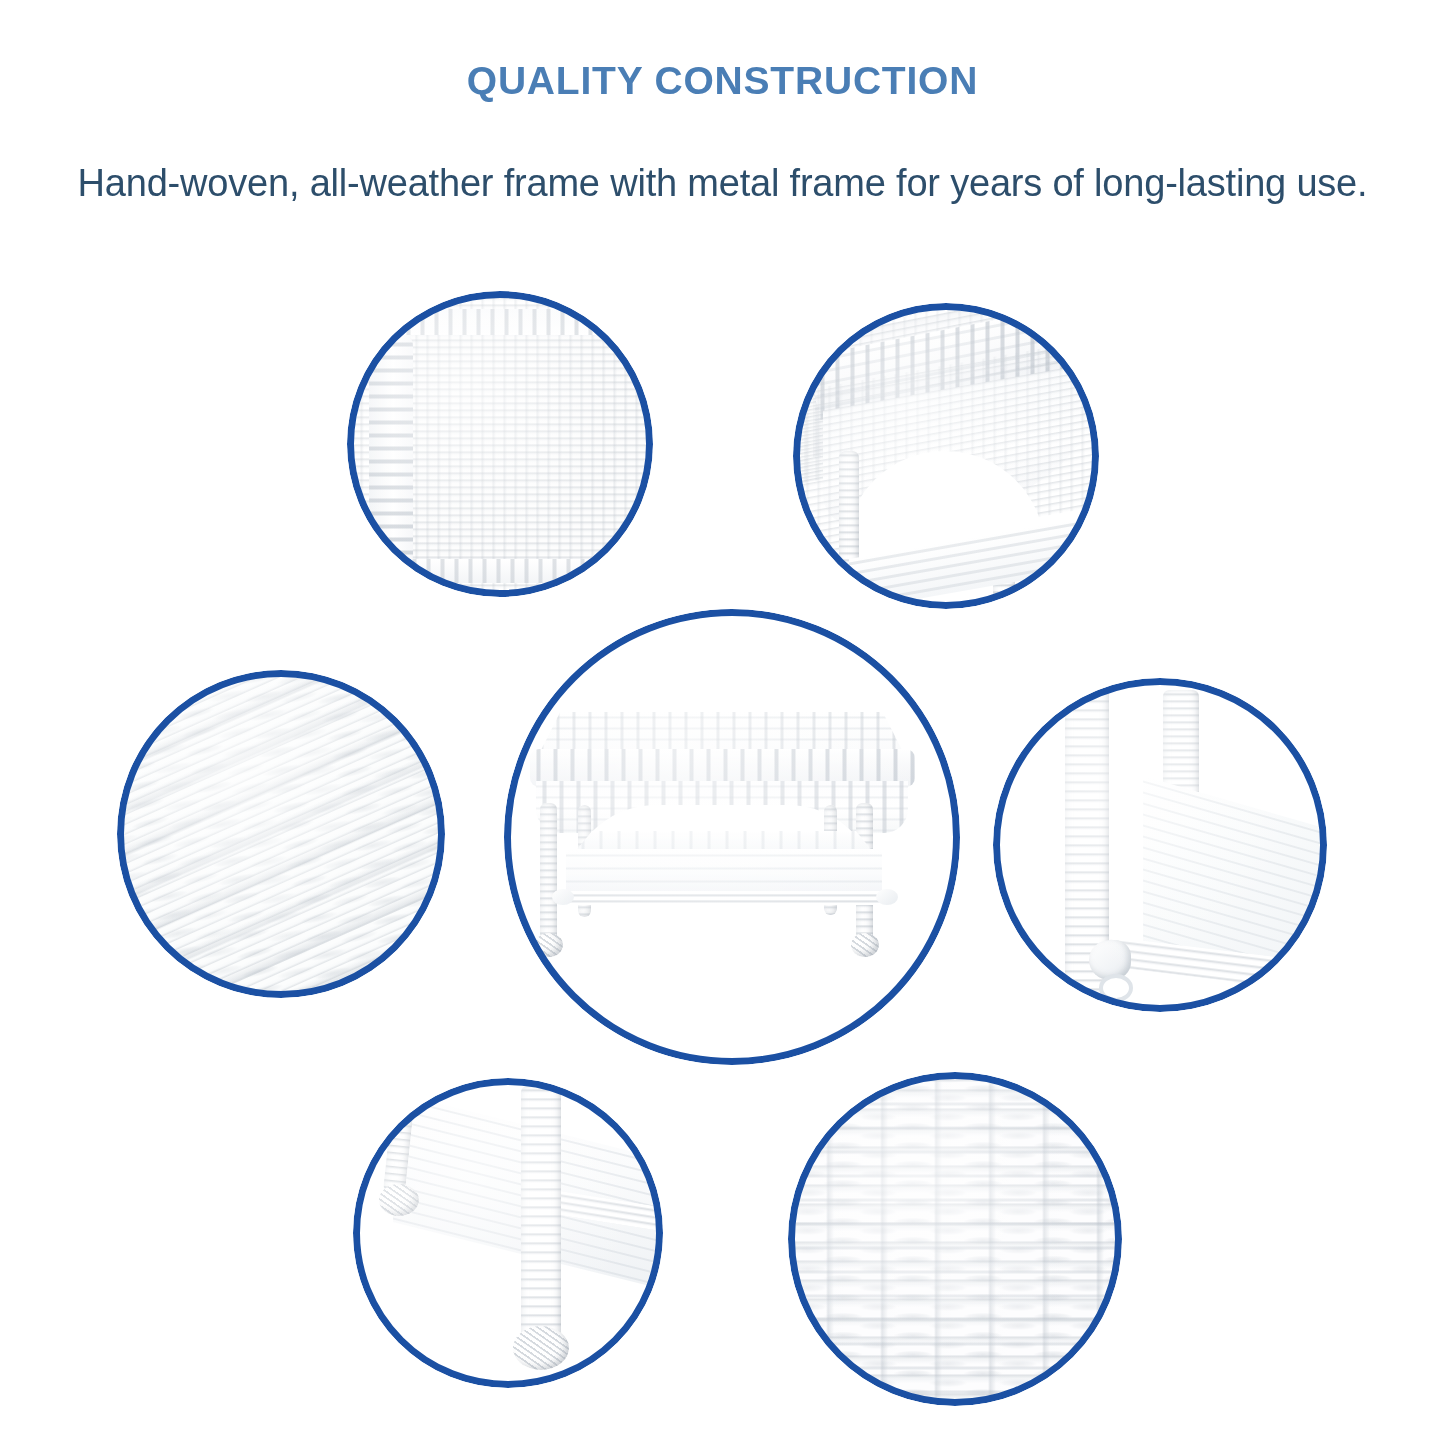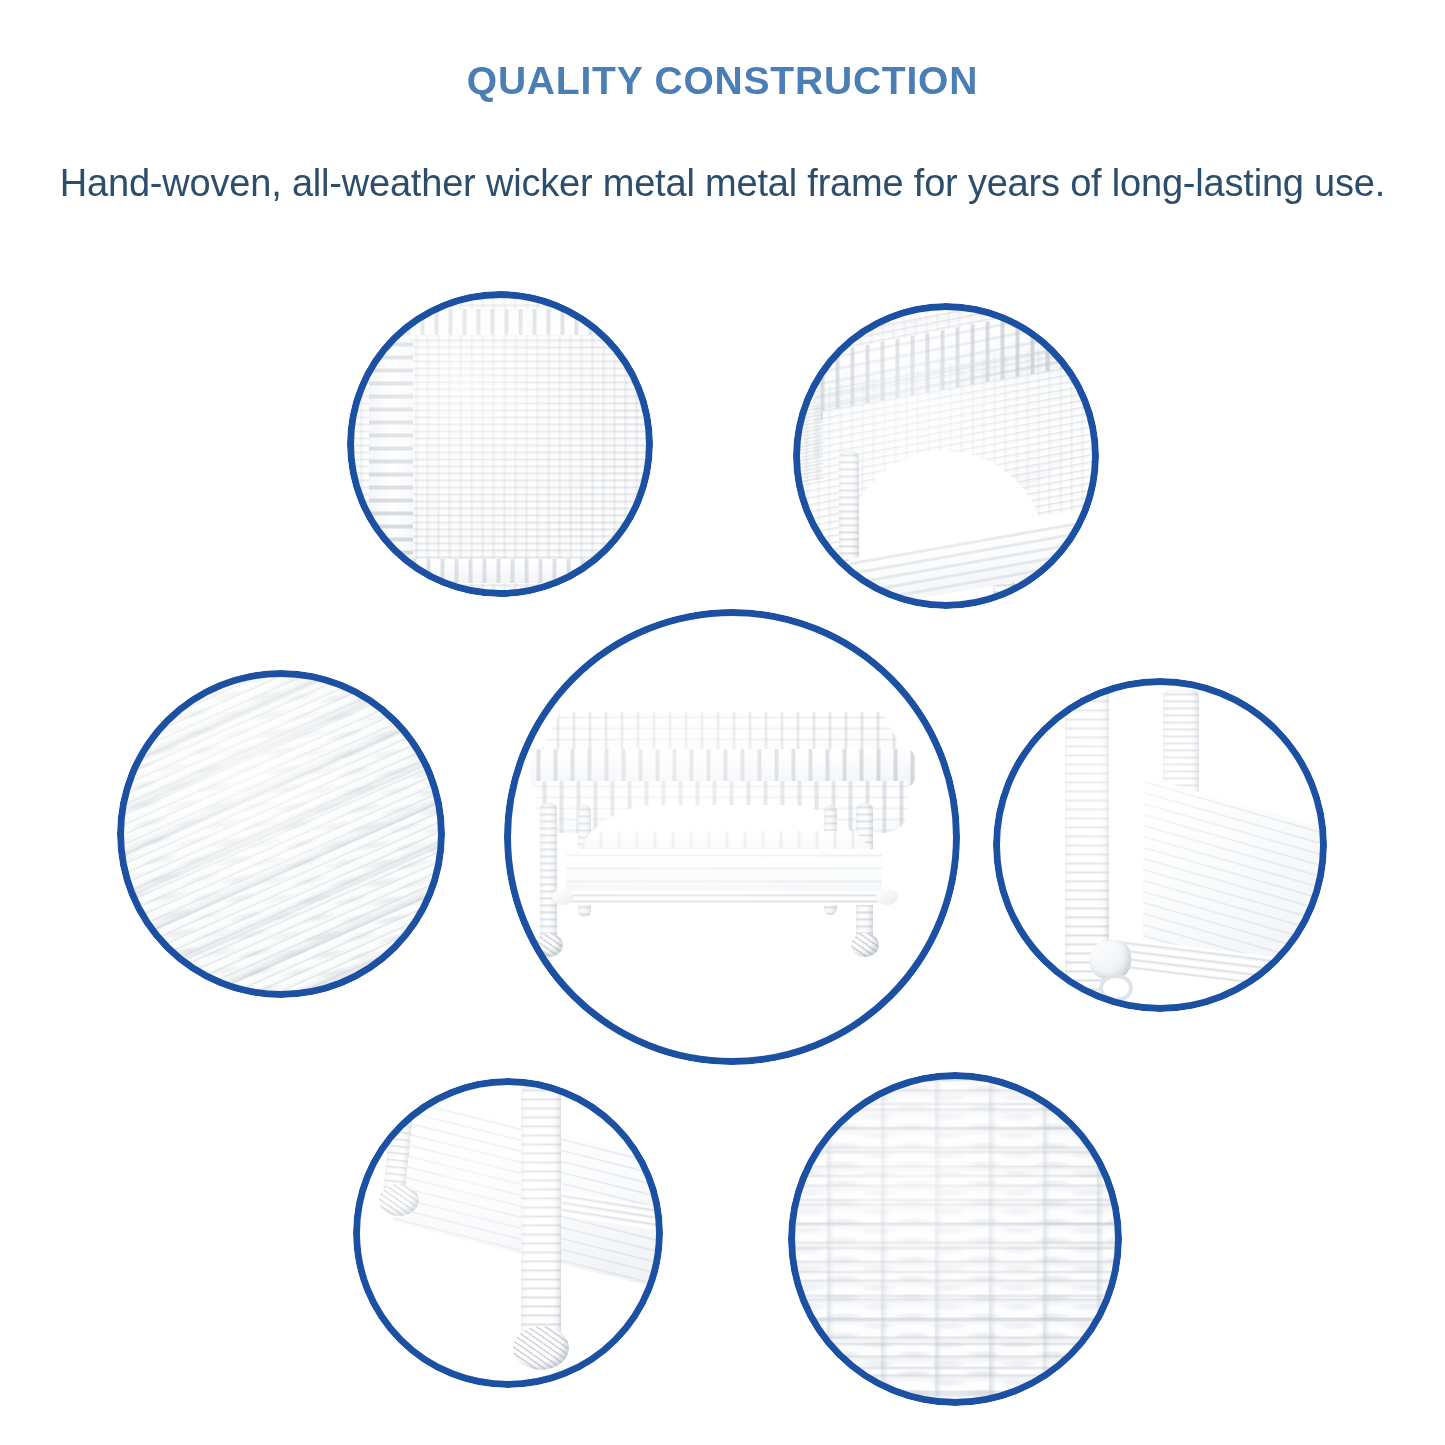--- a/index.html
+++ b/index.html
@@ -197,21 +197,21 @@
   #bubble-leg-joint      { left: 993px; top: 678px; width: 334px; height: 334px; }
   #bubble-full-table     { left: 504px; top: 609px; width: 456px; height: 456px; z-index: 30; }
   #bubble-foot-shelf     { left: 353px; top: 1078px; width: 310px; height: 310px; }
   #bubble-tight-weave    { left: 788px; top: 1072px; width: 334px; height: 334px; }
 </style>
 </head>
 <body>
 
 <div class="headline">QUALITY CONSTRUCTION</div>
 
-<div class="subhead">Hand-woven, all-weather wicker metal metal frame for years of long-lasting use.</div>
+<div class="subhead">Hand-woven, all-weather frame with metal frame for years of long-lasting use.</div>
 
 <div class="bubble" id="bubble-tabletop-weave">
   <div class="photo">
 
     <div class="part" style="left:42px; top:28px; width:290px; height:262px; border-radius:14px 10px 10px 14px;
          background:#fdfdfd; box-shadow: inset 0 0 24px rgba(198,204,211,0.35);">
       <div class="weave-h" style="opacity:.95;"></div>
       <div class="weave-v" style="opacity:.75;"></div>
     </div>
 

